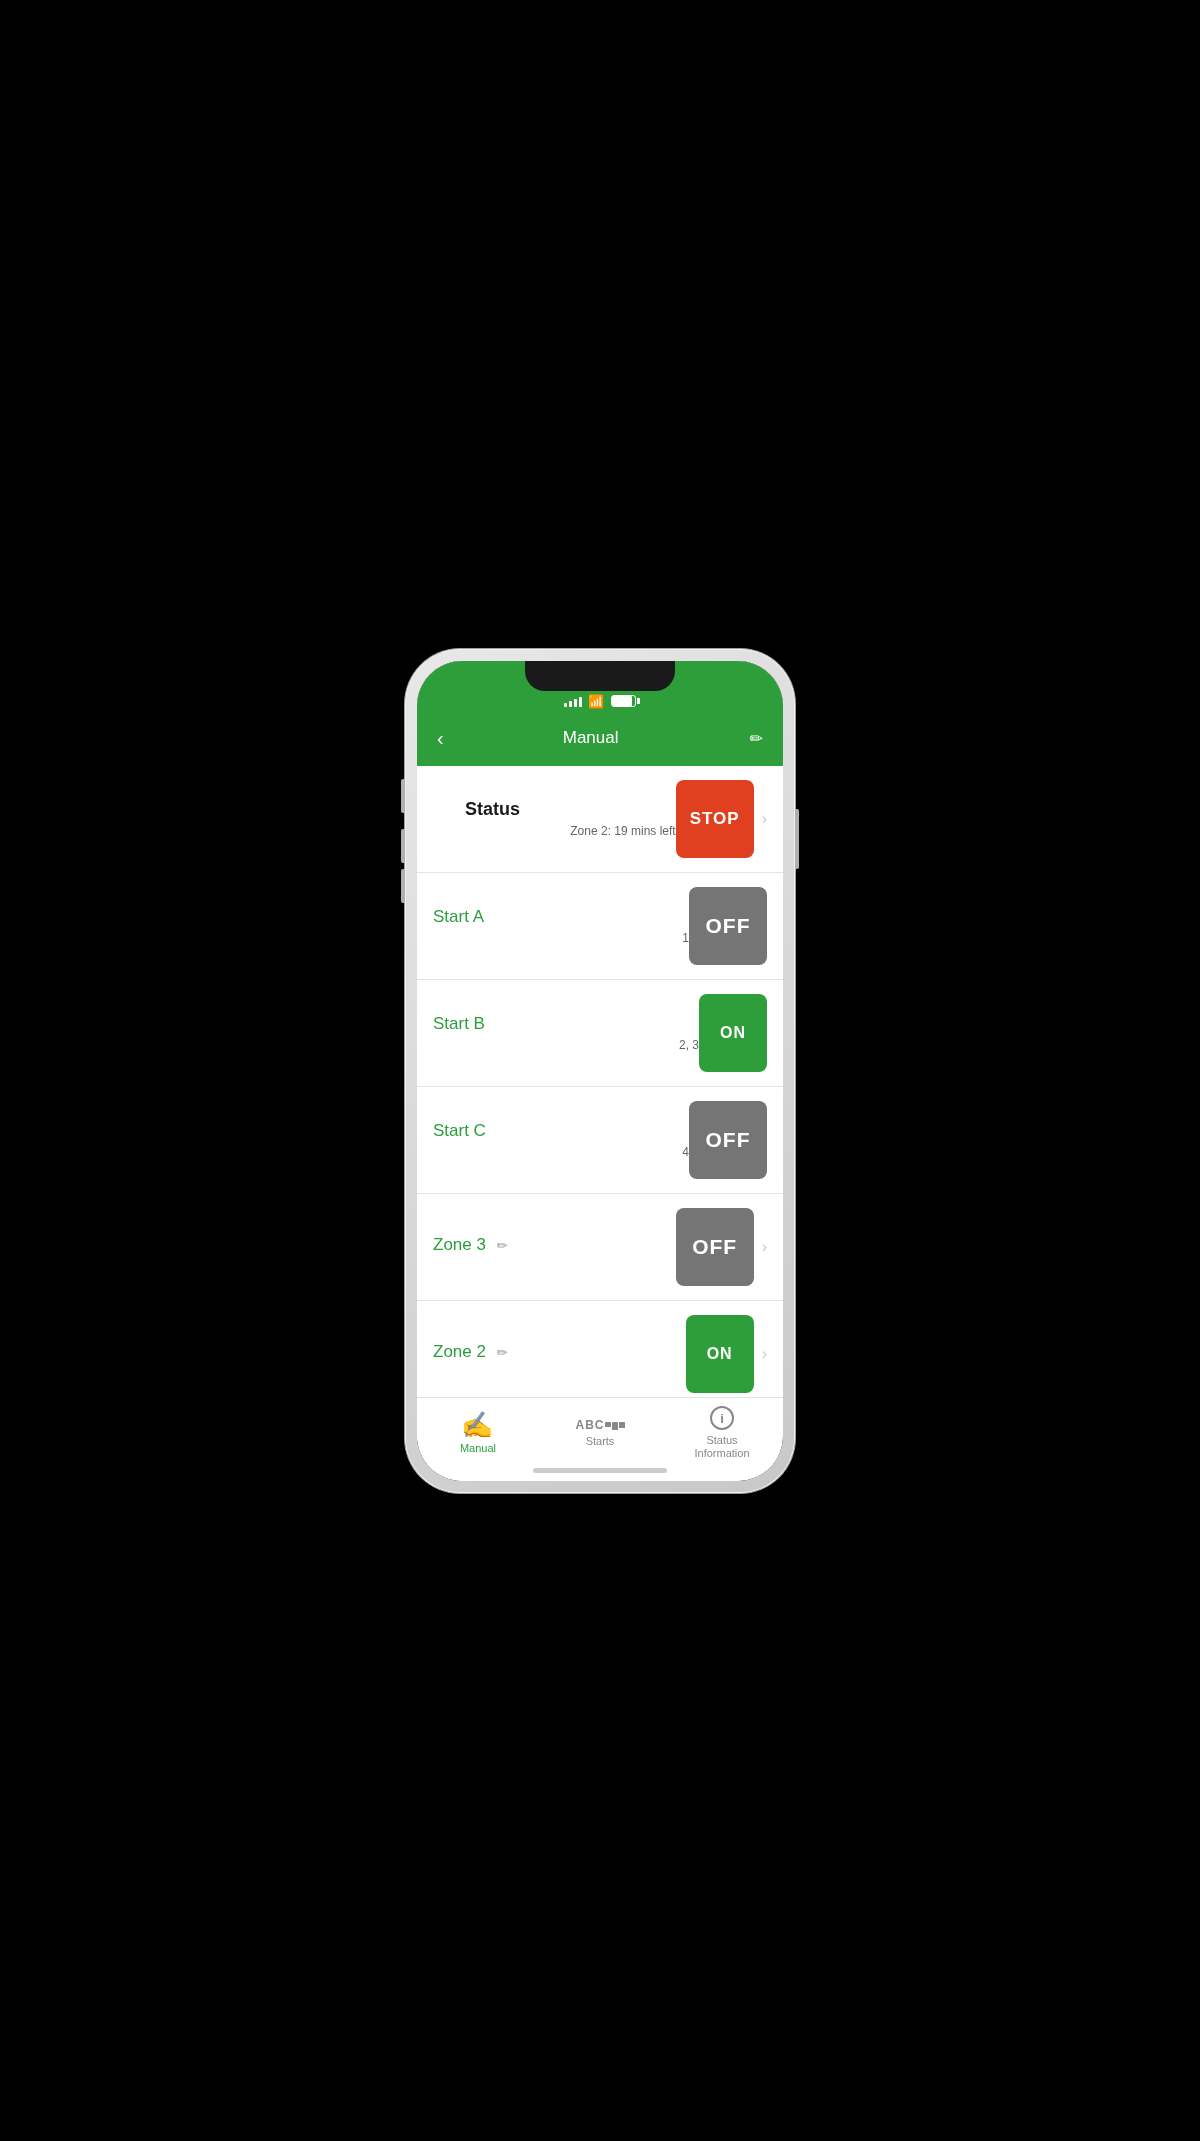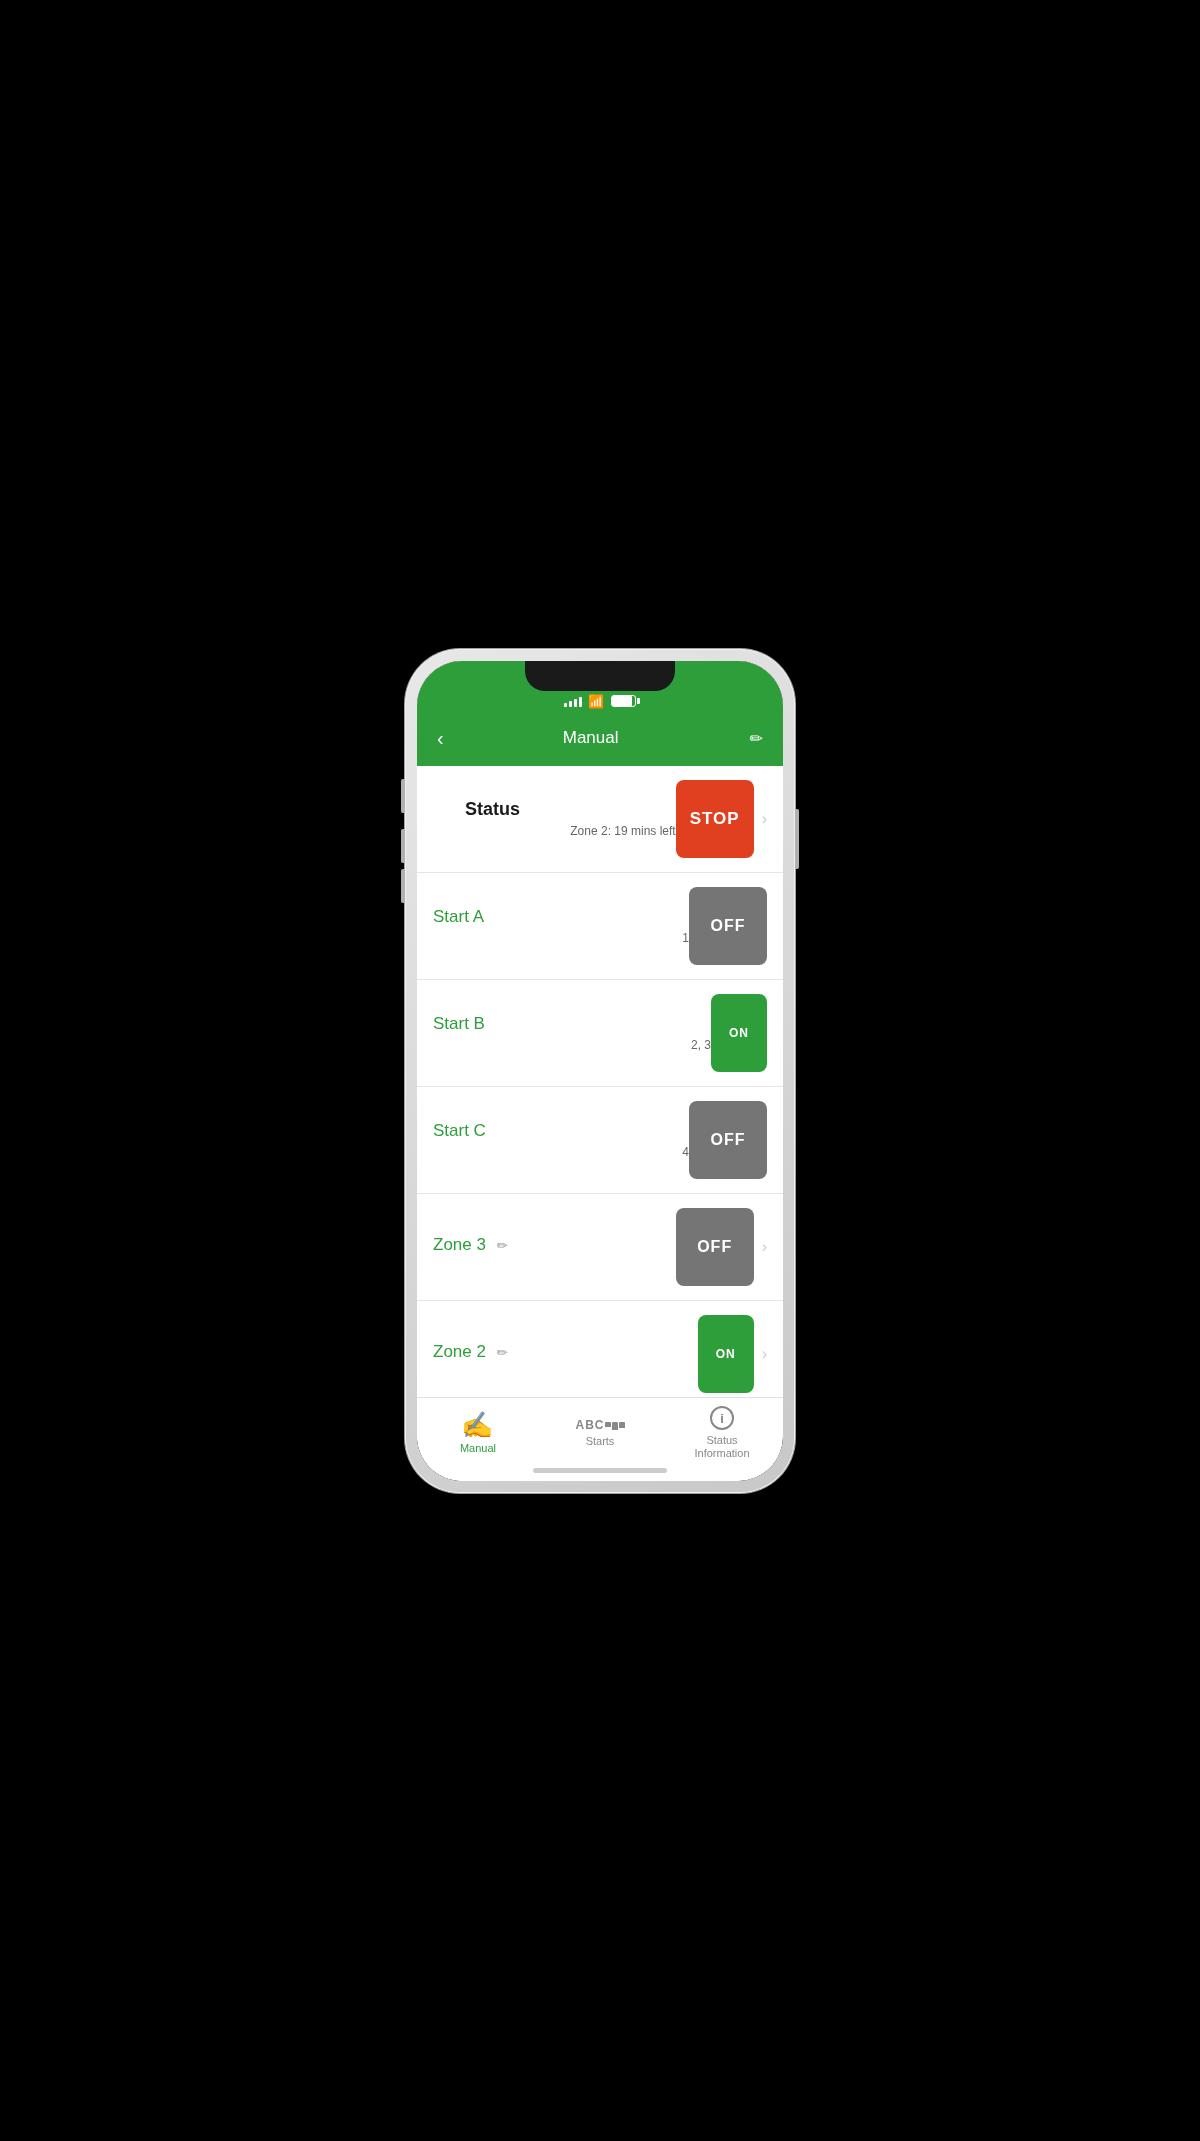--- a/index.html
+++ b/index.html
@@ -200,37 +200,37 @@
 
     .btn-off {
       width: 78px;
       height: 78px;
       background: #757575;
       border-radius: 8px;
       display: flex;
       align-items: center;
       justify-content: center;
       color: #fff;
-      font-size: 16px;
+      font-size: 21px;
       font-weight: 600;
       cursor: pointer;
       flex-shrink: 0;
       letter-spacing: 1px;
     }
 
     .btn-on {
-      width: 56px;
+      width: 68px;
       height: 78px;
       background: #2d9e3a;
       border-radius: 8px;
       display: flex;
       align-items: center;
       justify-content: center;
       color: #fff;
-      font-size: 12px;
+      font-size: 16px;
       font-weight: 600;
       cursor: pointer;
       flex-shrink: 0;
       letter-spacing: 1px;
     }
 
     .chevron {
       color: #ccc;
       font-size: 16px;
       margin-left: 8px;

